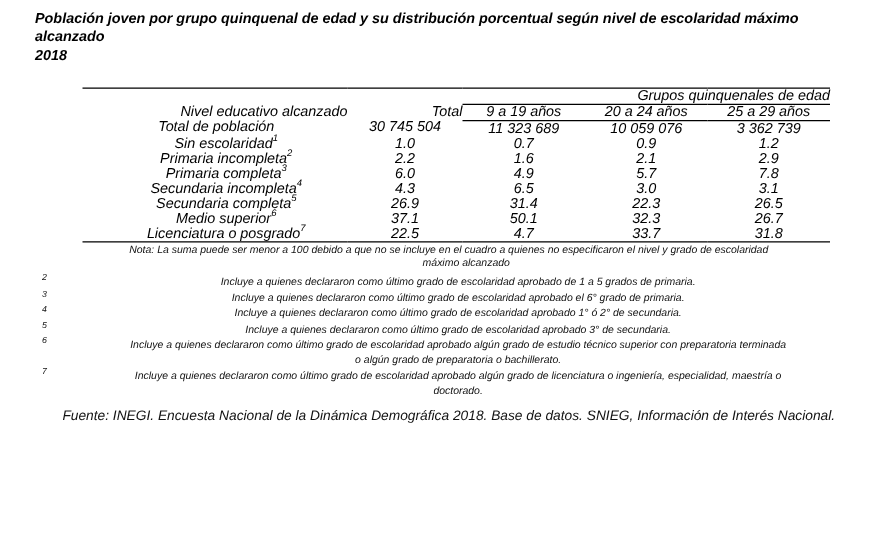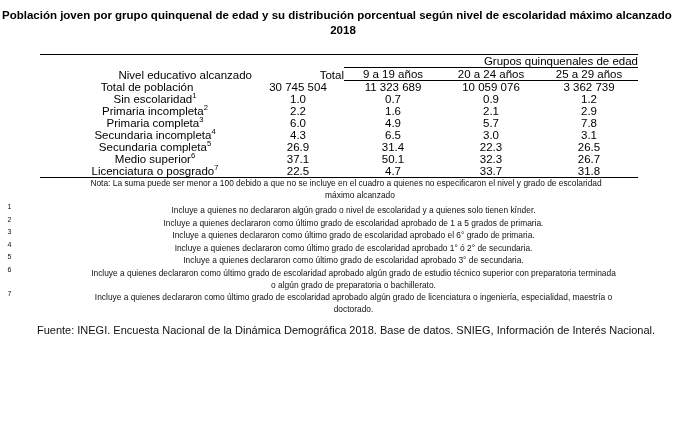--- a/index.html
+++ b/index.html
@@ -11,37 +11,37 @@
     height: 438px;
     background: #ffffff;
     font-family: "Liberation Sans", sans-serif;
     color: #1a1a1a;
     overflow: hidden;
   }
   .page {
     width: 700px;
     height: 312px;
     box-sizing: border-box;
-    padding: 8px 10px 0 2px;
+    padding: 8px 10px 0 28px;
     position: relative;
+    font-style: italic;
   }
   .title {
     font-size: 11.5px;
     font-weight: bold;
     line-height: 1.32;
     color: #000;
     margin: 0 0 0 0;
     max-width: 682px;
   }
   .subtitle-year {
     font-size: 11.5px;
     font-weight: bold;
     color: #000;
     line-height: 1.32;
-    text-align: center;
   }
 
   table.data {
     margin-top: 16px;
     margin-left: 38px;
     border-collapse: collapse;
     font-size: 11.5px;
     color: #000;
   }
   table.data th, table.data td {
@@ -231,24 +231,20 @@
     </tbody>
   </table>
 
   <div class="notes">
     <div class="note-main">
       <span>Nota: La suma puede ser menor a 100 debido a que no se incluye en el cuadro a quienes no especificaron el nivel y grado de escolaridad</span>
       <span class="indent">máximo alcanzado</span>
     </div>
 
     <div class="note-item">
-      <span class="note-marker"><sup>1</sup></span>
-      <span class="note-text">Incluye a quienes no declararon algún grado o nivel de escolaridad y a quienes solo tienen kínder.</span>
-    </div>
-    <div class="note-item">
       <span class="note-marker"><sup>2</sup></span>
       <span class="note-text">Incluye a quienes declararon como último grado de escolaridad aprobado de 1 a 5 grados de primaria.</span>
     </div>
     <div class="note-item">
       <span class="note-marker"><sup>3</sup></span>
       <span class="note-text">Incluye a quienes declararon como último grado de escolaridad aprobado el 6° grado de primaria.</span>
     </div>
     <div class="note-item">
       <span class="note-marker"><sup>4</sup></span>
       <span class="note-text">Incluye a quienes declararon como último grado de escolaridad aprobado 1° ó 2° de secundaria.</span>

